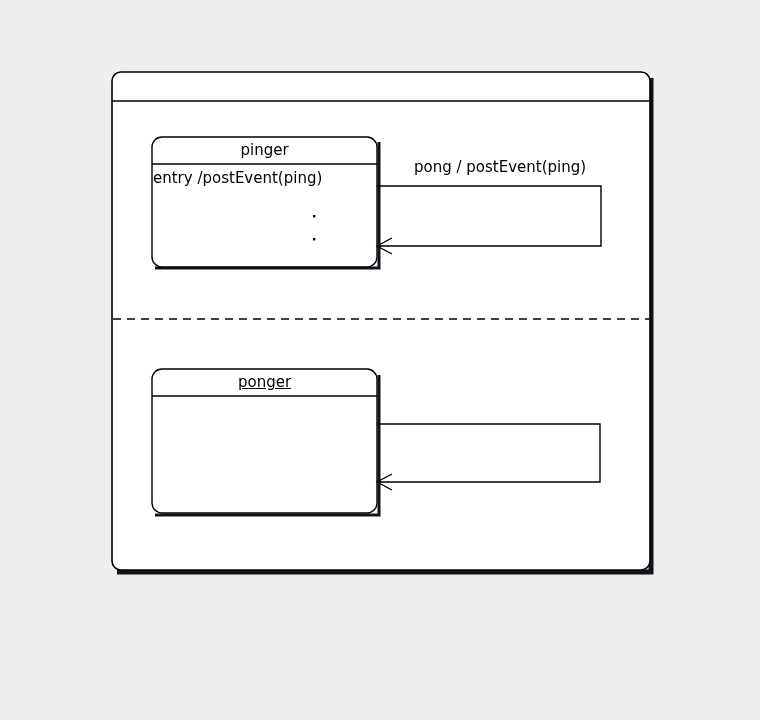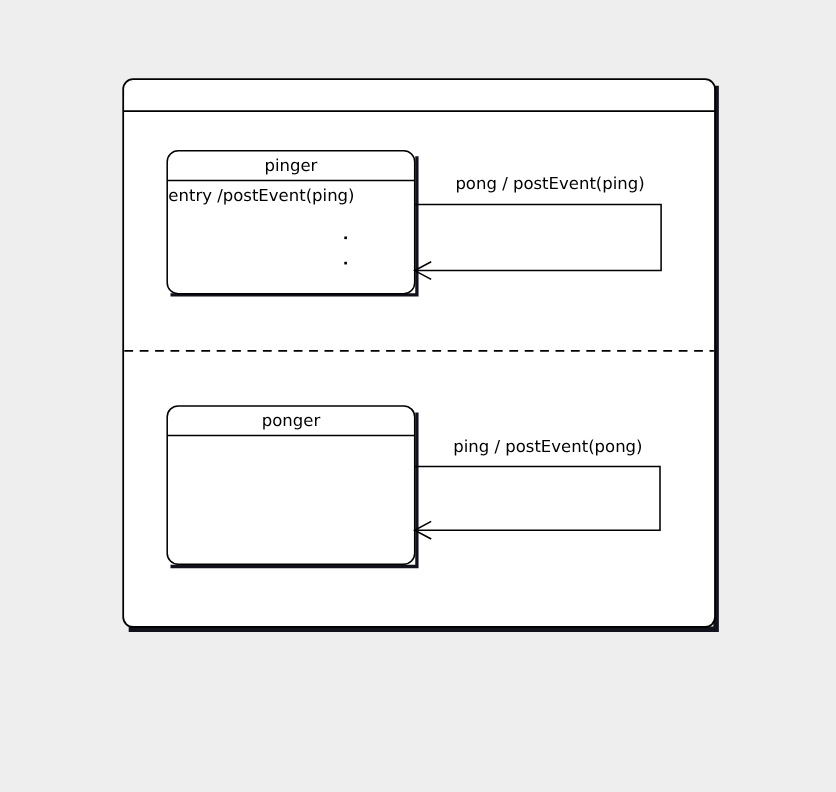--- a/index.html
+++ b/index.html
@@ -84,17 +84,16 @@
     <path d="M 392 474 L 377 482 L 392 490" fill="none" stroke="#000000" stroke-width="1.4"></path>
 
   </svg>
 
   <div class="lbl state-name" style="left:152px; top:143px; width:225px;">pinger</div>
 
   <div class="lbl state-body-text" style="left:153px; top:171px; width:224px;">entry /postEvent(ping)</div>
 
   <div class="lbl transition-label" style="left:414px; top:160px;">pong / postEvent(ping)</div>
 
-  <div class="lbl state-name" style="left:152px; top:375px; width:225px;">ponger</div>
+  <div class="lbl state-name" style="left:152px; top:375px; width:225px;text-decoration:underline;">ponger</div>
 
-  <div class="lbl transition-label" style="left:412px; top:399px;">ping / postEvent(pong)</div>
 
 </div>
 
 </body></html>

